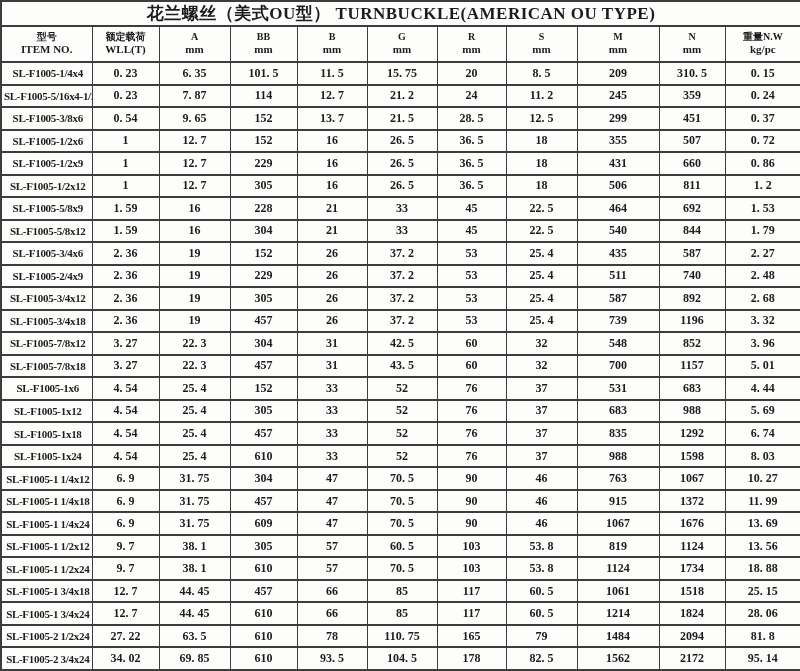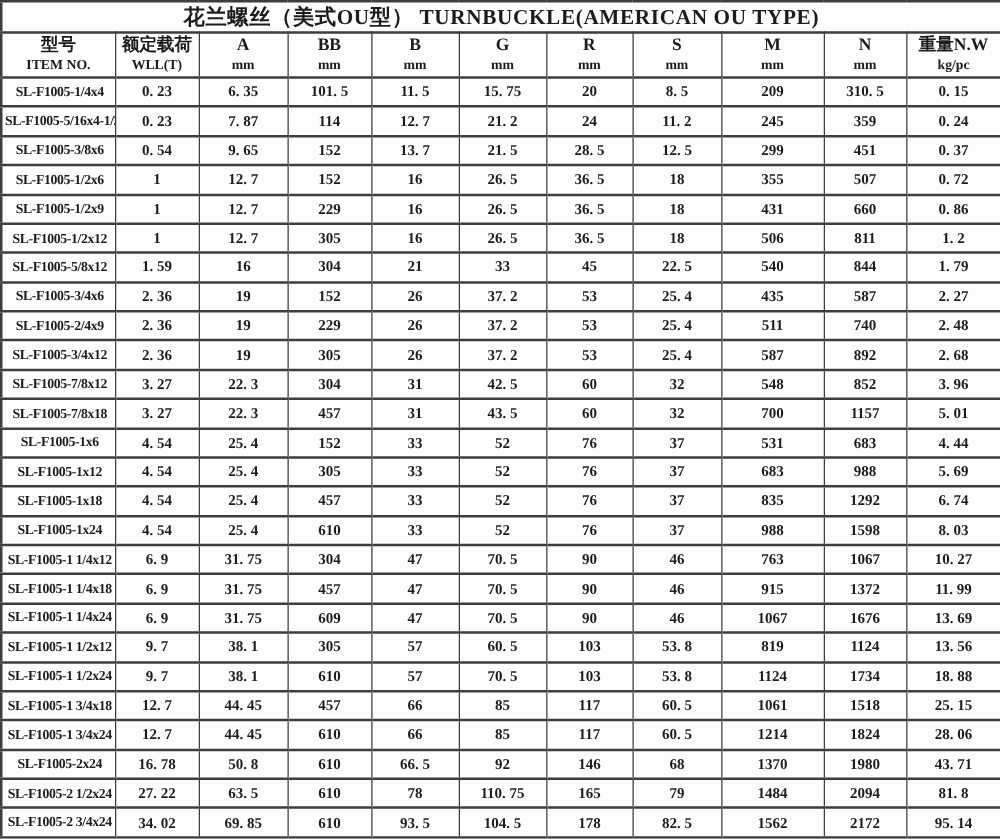--- a/index.html
+++ b/index.html
@@ -44,21 +44,21 @@
     vertical-align: middle;
     border-bottom: 2px solid #3d3d3d;
   }
   tr.header-row th {
     height: 34px;
     font-size: 12px;
     text-align: center;
     vertical-align: middle;
     line-height: 1.25;
   }
-  tr.header-row th .h1 { font-size: 14px; }
+  tr.header-row th .h1 { font-size: 10px; }
   tr.header-row th .h2 { font-size: 11px; }
   tbody td {
     font-size: 12px;
     text-align: center;
     vertical-align: middle;
   }
   tbody td.item-cell {
     text-align: center;
     padding-left: 2px;
     font-size: 11px;
@@ -207,20 +207,33 @@
           <td>305</td>
           <td>16</td>
           <td>26. 5</td>
           <td>36. 5</td>
           <td>18</td>
           <td>506</td>
           <td>811</td>
           <td>1. 2</td>
         </tr>
         <tr>
+          <td class="item-cell">SL-F1005-5/8x9</td>
+          <td>1. 59</td>
+          <td>16</td>
+          <td>228</td>
+          <td>21</td>
+          <td>33</td>
+          <td>45</td>
+          <td>22. 5</td>
+          <td>464</td>
+          <td>692</td>
+          <td>1. 53</td>
+        </tr>
+        <tr>
           <td class="item-cell">SL-F1005-5/8x12</td>
           <td>1. 59</td>
           <td>16</td>
           <td>304</td>
           <td>21</td>
           <td>33</td>
           <td>45</td>
           <td>22. 5</td>
           <td>540</td>
           <td>844</td>
@@ -257,20 +270,33 @@
           <td>2. 36</td>
           <td>19</td>
           <td>305</td>
           <td>26</td>
           <td>37. 2</td>
           <td>53</td>
           <td>25. 4</td>
           <td>587</td>
           <td>892</td>
           <td>2. 68</td>
+        </tr>
+        <tr>
+          <td class="item-cell">SL-F1005-3/4x18</td>
+          <td>2. 36</td>
+          <td>19</td>
+          <td>457</td>
+          <td>26</td>
+          <td>37. 2</td>
+          <td>53</td>
+          <td>25. 4</td>
+          <td>739</td>
+          <td>1196</td>
+          <td>3. 32</td>
         </tr>
         <tr>
           <td class="item-cell">SL-F1005-7/8x12</td>
           <td>3. 27</td>
           <td>22. 3</td>
           <td>304</td>
           <td>31</td>
           <td>42. 5</td>
           <td>60</td>
           <td>32</td>
@@ -428,33 +454,20 @@
           <td>610</td>
           <td>66</td>
           <td>85</td>
           <td>117</td>
           <td>60. 5</td>
           <td>1214</td>
           <td>1824</td>
           <td>28. 06</td>
         </tr>
         <tr>
-          <td class="item-cell">SL-F1005-2x24</td>
-          <td>16. 78</td>
-          <td>50. 8</td>
-          <td>610</td>
-          <td>66. 5</td>
-          <td>92</td>
-          <td>146</td>
-          <td>68</td>
-          <td>1370</td>
-          <td>1980</td>
-          <td>43. 71</td>
-        </tr>
-        <tr>
           <td class="item-cell">SL-F1005-2 1/2x24</td>
           <td>27. 22</td>
           <td>63. 5</td>
           <td>610</td>
           <td>78</td>
           <td>110. 75</td>
           <td>165</td>
           <td>79</td>
           <td>1484</td>
           <td>2094</td>

